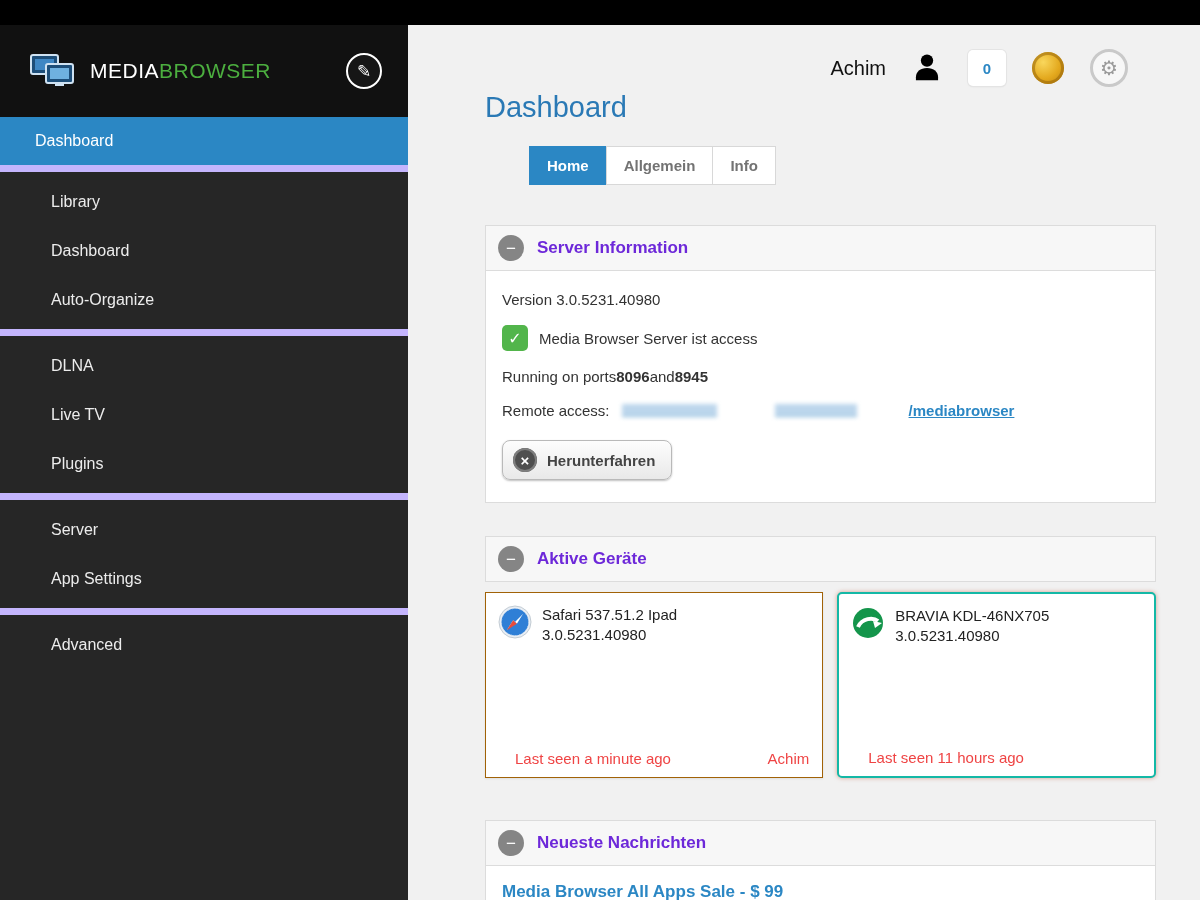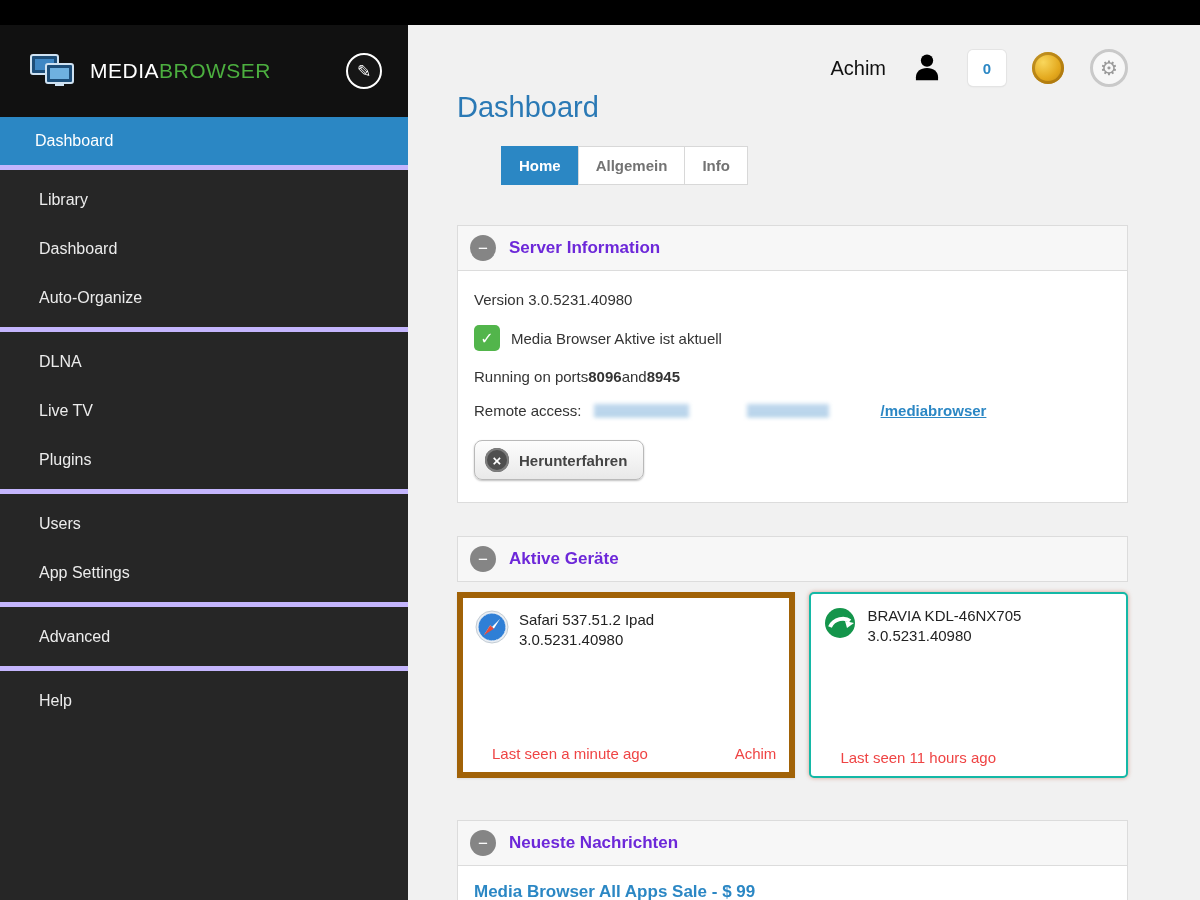--- a/index.html
+++ b/index.html
@@ -1,30 +1,30 @@
 <!DOCTYPE html>
 <html><head>
 <meta charset="utf-8">
 <style>
   * { margin:0; padding:0; box-sizing:border-box; }
   html,body { width:1200px; height:900px; overflow:hidden;
     font-family:"Liberation Sans","DejaVu Sans",sans-serif; background:#f1f1f1; }
 
   .topbar { height:25px; background:#000; }
-  .app { display:flex; height:875px; }
+  .app { display:flex; height:875px;gap:28px; }
 
   
   .sidebar { width:408px; flex-shrink:0; background:#262626; display:flex; flex-direction:column; }
   .logo-row { height:92px; background:#111; display:flex; align-items:center; padding:0 26px 0 28px; }
   .logo-icon { margin-right:14px; display:flex; }
   .logo-text { font-size:21px; color:#fff; letter-spacing:.5px; flex:1; white-space:nowrap; }
   .logo-text .green { color:#4caf3f; }
   .edit-btn { width:36px; height:36px; border-radius:50%; border:2px solid #fff; background:#161616;
     color:#fff; font-size:17px; display:flex; align-items:center; justify-content:center; cursor:pointer; }
-  .nav-group { border-top:5px solid #c4b5fd; padding:5px 4px; }
+  .nav-group { border-top:7px solid #c4b5fd; padding:5px 16px; }
   .nav-group.first { border-top:none; padding:0; }
   .nav-item { height:49px; display:flex; align-items:center; padding-left:35px; color:#ececec;
     font-size:16px; cursor:pointer; }
   .nav-item.active { height:48px; background:#2b87c4; color:#fff; }
 
   
   .main { flex:1; padding:0 72px 0 49px; overflow:hidden; }
 
   .user-row { display:flex; align-items:center; justify-content:flex-end; gap:26px; padding-top:22px; height:64px; }
   .username { font-size:20px; color:#111; }
@@ -67,21 +67,21 @@
   .remote-link { margin-left:52px; color:#2b87c4; font-weight:bold; text-decoration:underline; cursor:pointer; }
   .shutdown-btn { margin-top:4px; display:inline-flex; align-items:center; gap:10px; padding:7px 16px 7px 10px;
     background:linear-gradient(#fdfdfd,#e9e9e9); border:1px solid #b9b9b9; border-radius:8px;
     box-shadow:0 1px 2px rgba(0,0,0,.25); font-size:15px; font-weight:bold; color:#444; cursor:pointer; }
   .shutdown-icon { width:24px; height:24px; border-radius:50%; background:#4f4f4f; color:#fff;
     box-shadow:inset 0 0 0 2px #7e7e7e; font-size:15px; font-weight:bold;
     display:flex; align-items:center; justify-content:center; }
 
   .cards-row { display:flex; gap:14px; padding-top:10px; }
   .device-card { position:relative; width:345px; height:186px; background:#fff;
-    border:6px solid #a16207; box-shadow:0 1px 2px rgba(0,0,0,.08); cursor:pointer; }
+    border:1px solid #a16207; box-shadow:0 1px 2px rgba(0,0,0,.08); cursor:pointer; }
   .device-card.highlighted { width:325px; border:2px solid #14b8a6; border-radius:5px;
     box-shadow:0 0 4px rgba(196,87,60,.55); }
   .device-top { display:flex; gap:10px; padding:12px; }
   .device-lines { font-size:15px; color:#222; line-height:1.32; }
   .device-footer { position:absolute; left:16px; right:0; bottom:0; display:flex;
     justify-content:space-between; padding:10px 13px; font-size:15px; color:#ef4444; }
 
   .news-body { background:#fff; border:1px solid #dcdcdc; border-top:none; padding:16px; height:70px; }
   .news-headline { color:#2b87c4; font-size:17px; font-weight:bold; cursor:pointer; }
 </style>
@@ -115,28 +115,25 @@
         <div class="nav-item">Library</div>
         <div class="nav-item">Dashboard</div>
         <div class="nav-item">Auto-Organize</div>
       </div>
       <div class="nav-group">
         <div class="nav-item">DLNA</div>
         <div class="nav-item">Live TV</div>
         <div class="nav-item">Plugins</div>
       </div>
       <div class="nav-group">
-        <div class="nav-item">Users</div>
+        <div class="nav-item">Server</div>
         <div class="nav-item">App Settings</div>
       </div>
       <div class="nav-group">
         <div class="nav-item">Advanced</div>
-      </div>
-      <div class="nav-group">
-        <div class="nav-item">Help</div>
       </div>
     </nav>
   </aside>
 
   <main class="main">
 
     <div class="user-row">
       <span class="username">Achim</span>
       <span style="display:flex;">
         <svg width="30" height="32" viewBox="0 0 24 26" fill="#000">
@@ -159,21 +156,21 @@
 
     <section class="panel server">
       <div class="panel-header">
         <button class="collapse-btn">−</button>
         <span class="panel-title">Server Information</span>
       </div>
       <div class="panel-body">
         <div class="info-row">Version 3.0.5231.40980</div>
         <div class="info-row">
           <span class="status-check">✓</span>
-          <span>Media Browser Aktive ist aktuell</span>
+          <span>Media Browser Server ist access</span>
         </div>
         <div class="info-row">
           <span>Running on ports </span>
             <b>8096</b>
             <span> and </span>
             <b>8945</b>
         </div>
         <div class="info-row">
           <span>Remote access:</span>
           <span class="redacted"></span>

